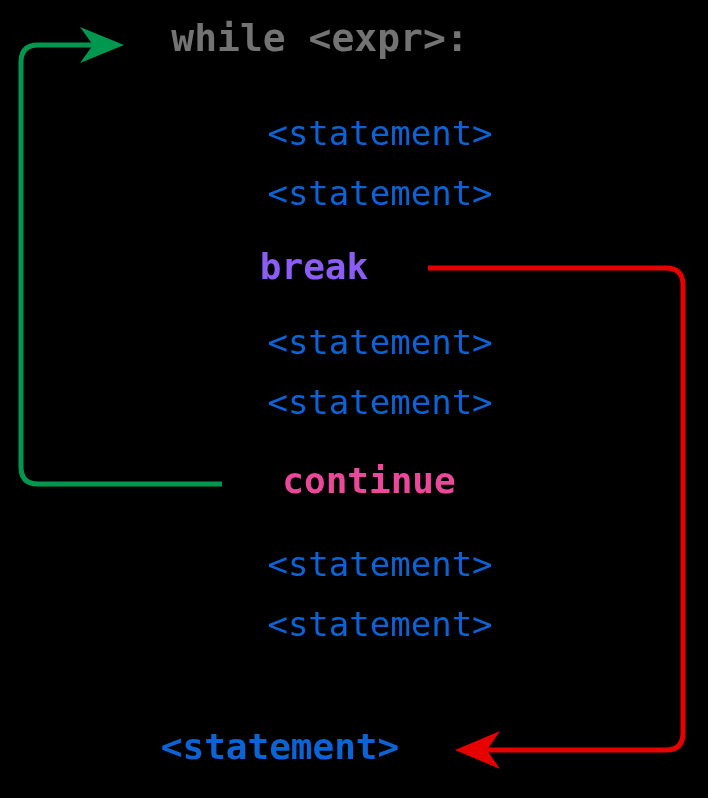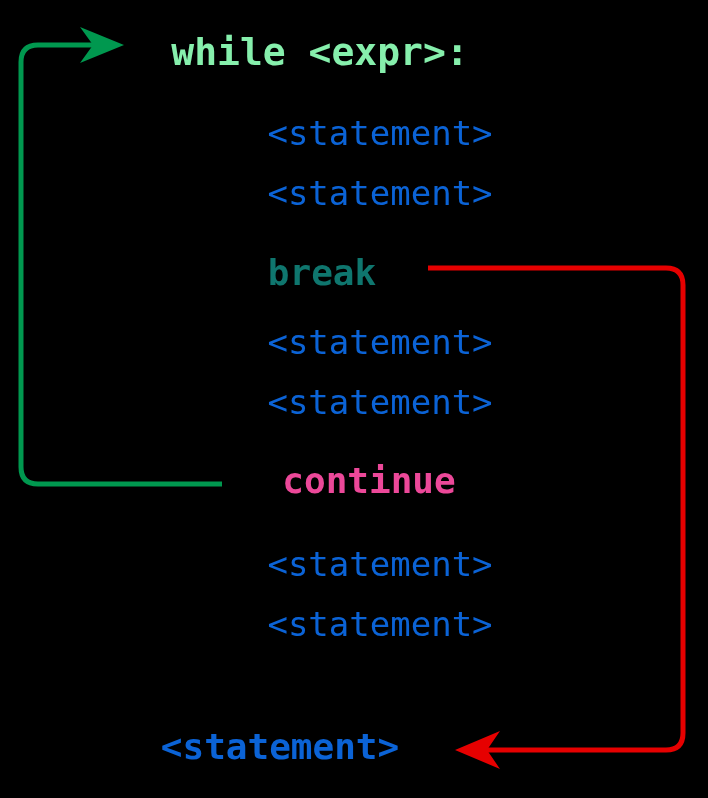--- a/index.html
+++ b/index.html
@@ -53,24 +53,24 @@
     </g>
 
     <g>
       <path d="M 428 268 L 666 268 Q 683 268 683 285 L 683 733 Q 683 750 666 750 L 478 750" fill="none" stroke="#e60000" stroke-width="5" stroke-linecap="butt" stroke-linejoin="round"></path>
       <path d="M 455 750 L 500 731 L 487 750 L 500 769 Z" fill="#e60000" stroke="none"></path>
     </g>
 
   </svg>
 
   <div id="code-layer">
-      <div class="code-line sz-head kw-bold" style="left: 320px; top: 52px; color: #86efac;">while &lt;expr&gt;:</div>
+      <div class="code-line sz-head kw-bold" style="left: 320px; top: 38px; color: #737373;">while &lt;expr&gt;:</div>
       <div class="code-line sz-stmt kw-normal" style="left: 380px; top: 133px; color: rgb(11, 99, 214);">&lt;statement&gt;</div>
       <div class="code-line sz-stmt kw-normal" style="left: 380px; top: 193px; color: rgb(11, 99, 214);">&lt;statement&gt;</div>
-      <div class="code-line sz-kw kw-bold" style="left: 322px; top: 267px; color: #0f766e; margin-top: 6px;">break</div>
+      <div class="code-line sz-kw kw-bold" style="left: 314px; top: 267px; color: #8b5cf6;">break</div>
       <div class="code-line sz-stmt kw-normal" style="left: 380px; top: 342px; color: rgb(11, 99, 214);">&lt;statement&gt;</div>
       <div class="code-line sz-stmt kw-normal" style="left: 380px; top: 402px; color: rgb(11, 99, 214);">&lt;statement&gt;</div>
       <div class="code-line sz-kw kw-bold" style="left: 369px; top: 481px; color: #ec4899;">continue</div>
       <div class="code-line sz-stmt kw-normal" style="left: 380px; top: 564px; color: rgb(11, 99, 214);">&lt;statement&gt;</div>
       <div class="code-line sz-stmt kw-normal" style="left: 380px; top: 624px; color: rgb(11, 99, 214);">&lt;statement&gt;</div>
       <div class="code-line sz-foot kw-bold" style="left: 280px; top: 747px; color: rgb(11, 99, 214);">&lt;statement&gt;</div>
     </div>
 
 </div>
 

